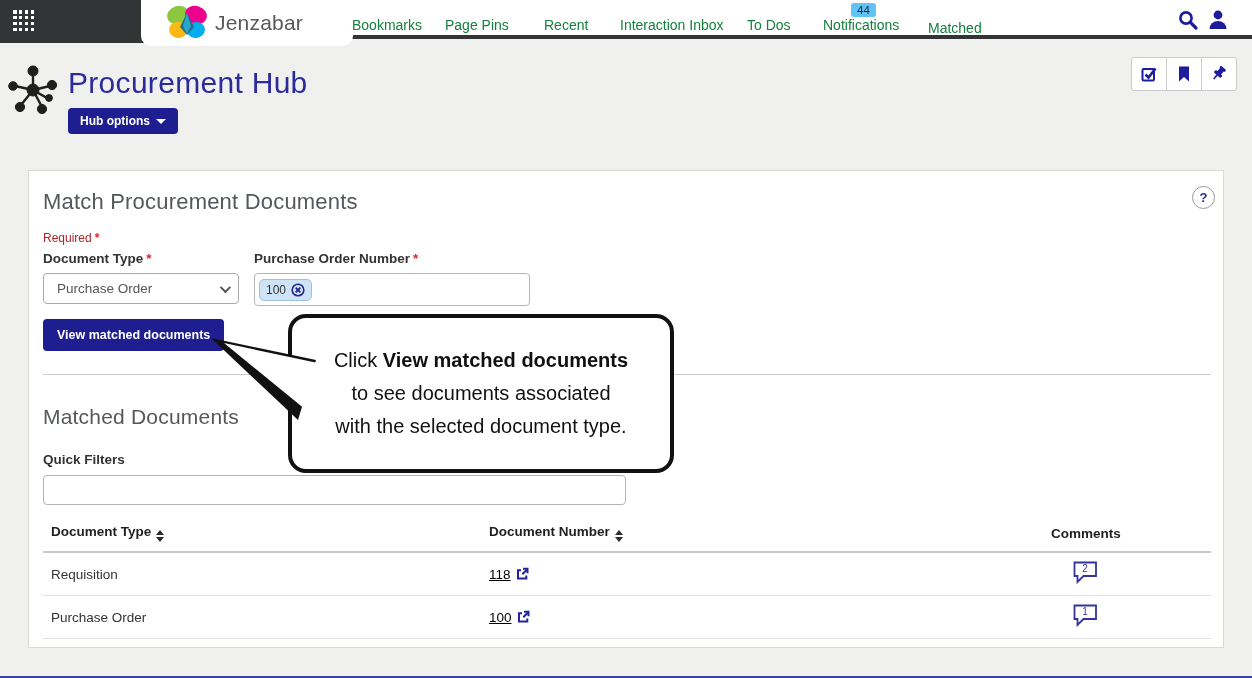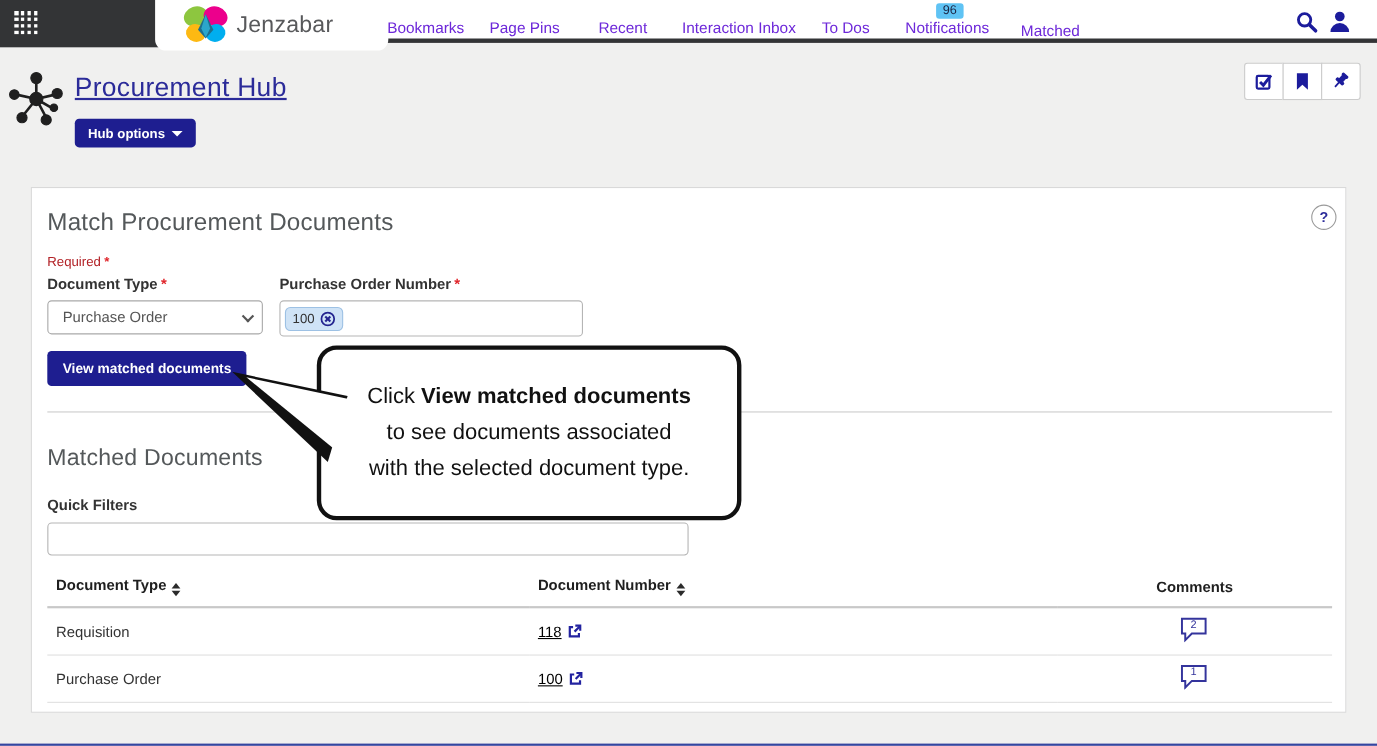--- a/index.html
+++ b/index.html
@@ -11,30 +11,30 @@
   .header-bar { position:absolute; left:0; top:0; width:1252px; height:39px;
     background:#fff; border-bottom:4px solid #333436; }
   .appgrid { position:absolute; left:0; top:0; width:150px; height:43px; background:#333436; z-index:2; }
   .grid-icon { position:absolute; left:13px; top:10px; width:22px; height:22px;
     display:grid; grid-template-columns:repeat(4,3.5px); grid-template-rows:repeat(4,3.5px); gap:2.4px; }
   .grid-icon i { background:#fff; }
   .logo-tab { position:absolute; left:141px; top:0; width:212px; height:46px; background:#fff;
     border-radius:0 0 10px 10px; z-index:3; display:flex; align-items:center; }
   .butterfly { margin-left:24px; }
   .logo-text { color:#58595b; font-size:21px; font-weight:400; letter-spacing:.2px; margin-left:6px; }
-  .nav-item { position:absolute; top:17px; font-size:14px; color:#6d28d9; cursor:pointer; z-index:4;text-align:center; }
+  .nav-item { position:absolute; top:17px; font-size:14px; color:#15803d; cursor:pointer; z-index:4;text-align:center; }
   .nav-badge { position:absolute; left:851px; top:3px; background:#5fc3f4; color:#1c2442;
     font-size:11.5px; padding:1px 6px; border-radius:3px; z-index:5; }
   .hdr-search { position:absolute; left:1177px; top:9px; z-index:5; cursor:pointer; }
   .hdr-user { position:absolute; left:1207px; top:8px; z-index:5; cursor:pointer; }
 
   
   .hub-icon { position:absolute; left:6px; top:62px; }
-  .page-title { position:absolute; left:68px; top:66px; font-size:24px; color:#2b2b99;
-    text-decoration:underline; letter-spacing:.3px; cursor:pointer; }
+  .page-title { position:absolute; left:68px; top:66px; font-size:30px; color:#2b2b99;
+    letter-spacing:.3px; cursor:pointer; }
   .hub-options { position:absolute; left:68px; top:108px; background:#1e1e90; color:#fff;
     border:none; border-radius:4px; font-size:12px; font-weight:700; padding:6px 12px;
     font-family:"Liberation Sans",sans-serif; display:flex; align-items:center; gap:6px; cursor:pointer; }
   .caret-down { width:0; height:0; border-left:5px solid transparent; border-right:5px solid transparent;
     border-top:5px solid #fff; }
   .top-actions { position:absolute; left:1131px; top:57px; display:flex; }
   .top-actions .abtn { width:36px; height:34px; background:#fff; border:1px solid #ccc;
     display:flex; align-items:center; justify-content:center; cursor:pointer; margin-left:-1px; }
   .top-actions .abtn:first-child { border-radius:3px 0 0 3px; margin-left:0; }
   .top-actions .abtn:last-child { border-radius:0 3px 3px 0; }
@@ -136,21 +136,21 @@
     </svg>
     <span class="logo-text">Jenzabar</span>
   </div>
 
   <span class="nav-item" style="left:352px">Bookmarks</span>
   <span class="nav-item" style="left:445px">Page Pins</span>
   <span class="nav-item" style="left:544px">Recent</span>
   <span class="nav-item" style="left:620px">Interaction Inbox</span>
   <span class="nav-item" style="left:747px">To Dos</span>
   <span class="nav-item" style="left:823px">Notifications</span>
-  <span class="nav-badge">96</span>
+  <span class="nav-badge">44</span>
   <span class="nav-item" style="left:928px; top:20px">Matched</span>
 
   <span class="hdr-search">
     <svg width="22" height="22" viewBox="0 0 22 22" fill="none" stroke="#1c1c9c" stroke-width="2.6">
       <circle cx="9" cy="9" r="5.6"></circle>
       <line x1="13.4" y1="13.4" x2="19" y2="19" stroke-width="3.2" stroke-linecap="round"></line>
     </svg>
   </span>
   <span class="hdr-user">
     <svg width="22" height="23" viewBox="0 0 22 23" fill="#1c1c9c">

